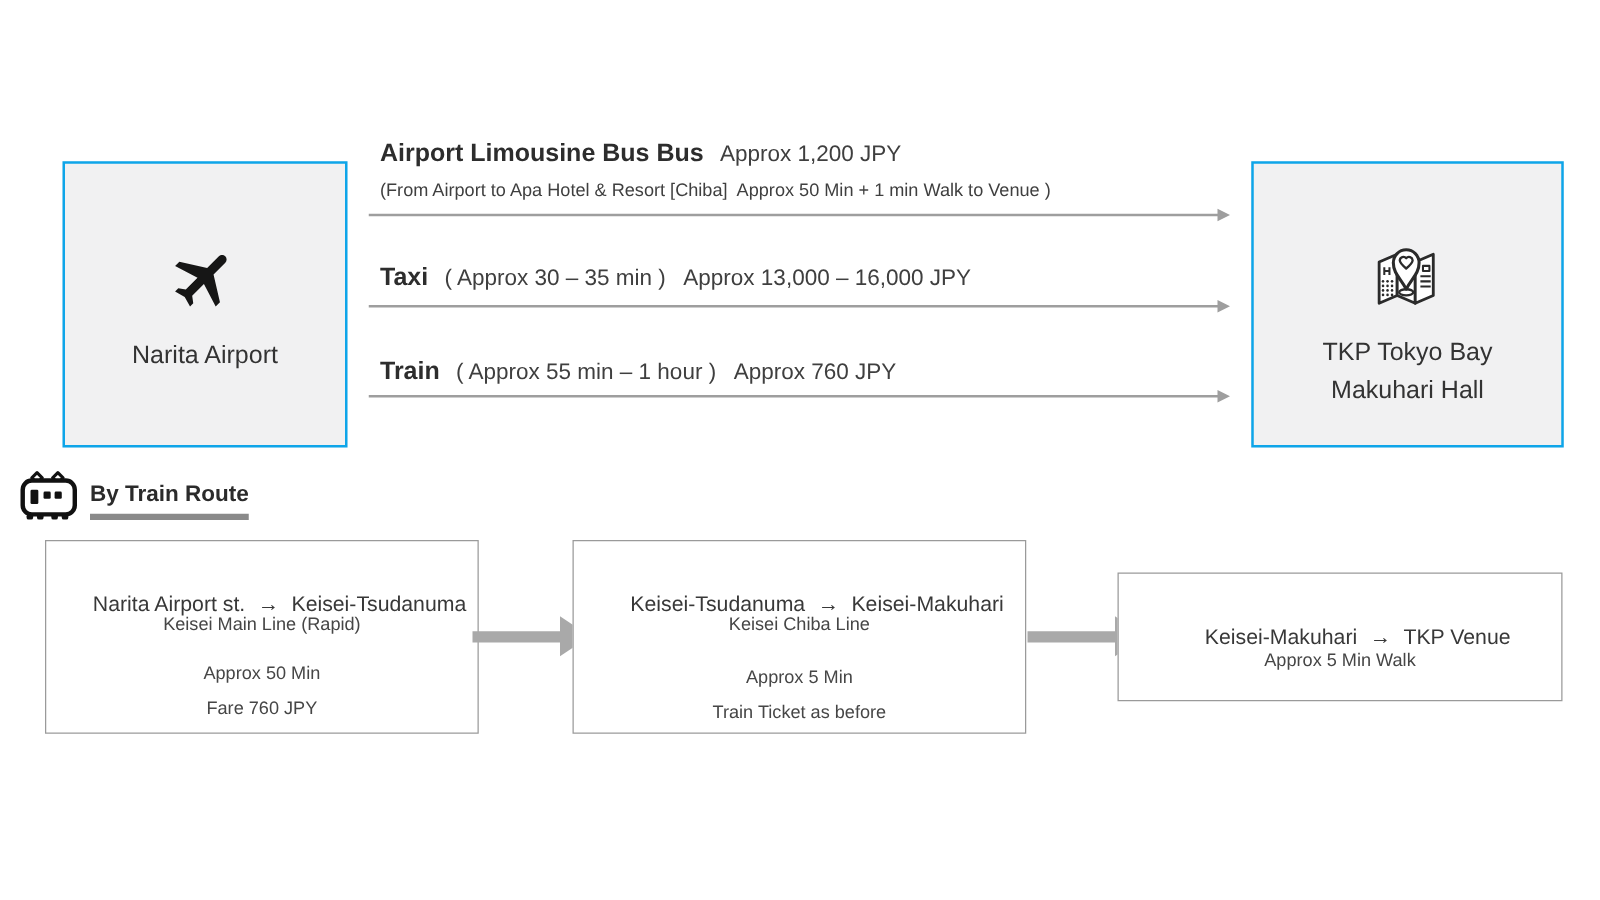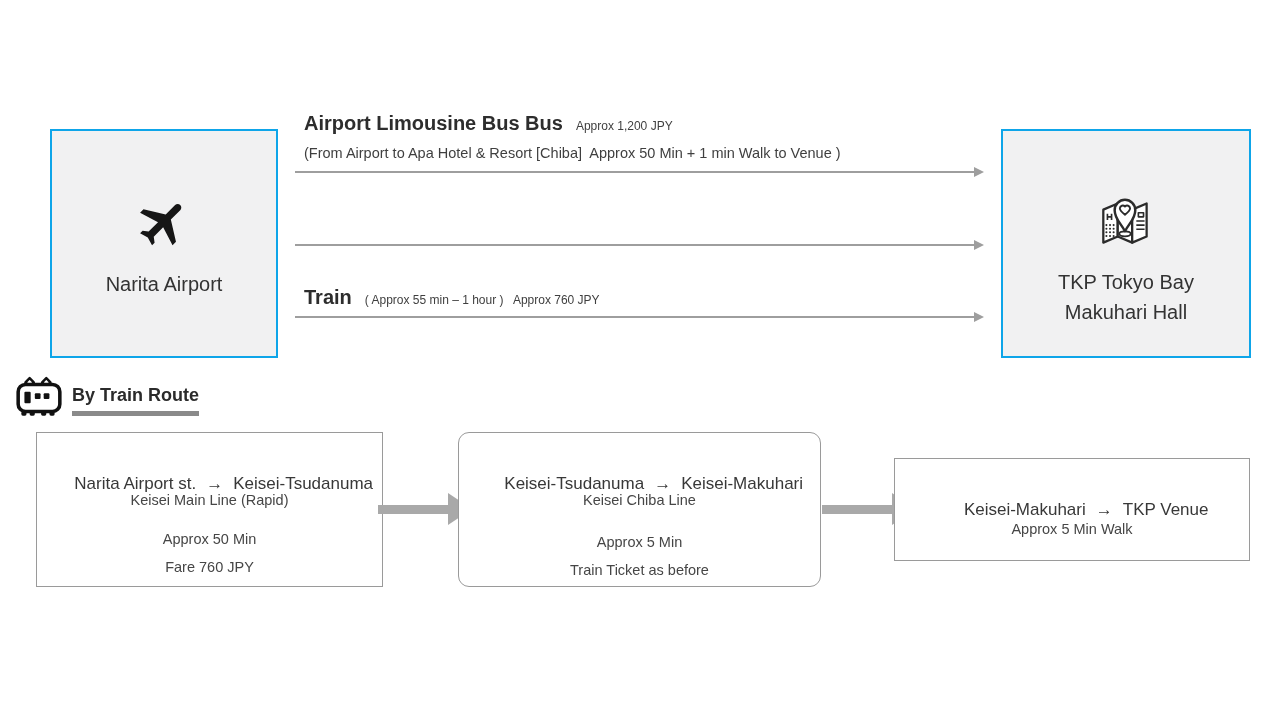--- a/index.html
+++ b/index.html
@@ -14,41 +14,41 @@
   }
   .endpoint.origin{left:50px;top:129px;width:228px;height:229px;}
   .endpoint.dest{left:1001px;top:129px;width:250px;height:229px;}
   .endpoint .icon-wrap{margin-top:56px;height:70px;display:flex;align-items:center;justify-content:center;}
   .endpoint.origin .icon-wrap{margin-top:62px;height:60px;}
   .endpoint-label{font-size:20px;color:#333;margin-top:16px;text-align:center;line-height:30px;}
   .endpoint.dest .endpoint-label{margin-top:10px;}
   
   .route-heading{position:absolute;display:flex;align-items:baseline;white-space:pre;}
   .route-name{font-size:20px;font-weight:700;color:#2d2d2d;}
-  .route-detail{font-size:12px;color:#3f3f3f;margin-left:13px;white-space:pre;}
+  .route-detail{font-size:18px;color:#3f3f3f;margin-left:13px;white-space:pre;}
   .route-note{position:absolute;font-size:14.5px;color:#3f3f3f;white-space:pre;}
   .thin-arrow{position:absolute;width:680px;height:2px;background:#9e9e9e;}
   .thin-arrow::after{
     content:"";position:absolute;right:-9px;top:-4px;width:0;height:0;
     border-left:10px solid #9e9e9e;border-top:5px solid transparent;border-bottom:5px solid transparent;
   }
   
   .train-badge{position:absolute;left:14px;top:376px;}
   .train-heading{position:absolute;left:72px;top:385px;font-size:18px;font-weight:700;color:#2b2b2b;}
   .heading-underline{position:absolute;left:72px;top:411px;width:127px;height:5px;background:#8a8a8a;}
   
   .step{
     position:absolute;box-sizing:border-box;background:#ffffff;border:1px solid #9a9a9a;
   }
   .step .row{position:absolute;left:0;width:100%;text-align:center;}
   .step-title{font-size:17px;color:#383838;white-space:pre;}
   .step-title .arrow-glyph{margin:0 10px;font-size:17px;color:#383838;}
   .step-sub{font-size:14.5px;color:#464646;}
   .step.s1{left:36px;top:432px;width:347px;height:155px;}
-  .step.s2{left:458px;top:432px;width:363px;height:155px;border-radius:11px;}
+  .step.s2{left:458px;top:432px;width:363px;height:155px;}
   .step.s3{left:894px;top:458px;width:356px;height:103px;}
   
   .thick-arrow{position:absolute;width:94px;height:33px;}
   .thick-arrow::before{
     content:"";position:absolute;left:0;right:22px;top:12px;height:9px;background:#a9a9a9;
   }
   .thick-arrow::after{
     content:"";position:absolute;right:0;top:0;width:0;height:0;
     border-left:24px solid #a9a9a9;border-top:16px solid transparent;border-bottom:16px solid transparent;
   }
@@ -104,20 +104,24 @@
     <div class="endpoint-label" style="margin-top:0;">Makuhari Hall</div>
   </div>
 
   <div class="route-heading" style="left:304px;top:112px;">
     <span class="route-name">Airport Limousine Bus Bus</span>
     <span class="route-detail">Approx 1,200 JPY</span>
   </div>
   <div class="route-note" style="left:304px;top:145px;">(From Airport to Apa Hotel &amp; Resort [Chiba]  Approx 50 Min + 1 min Walk to Venue )</div>
   <div class="thin-arrow" style="left:295px;top:171px;"></div>
 
+  <div class="route-heading" style="left:304px;top:211px;">
+    <span class="route-name">Taxi</span>
+    <span class="route-detail">( Approx 30 – 35 min )   Approx 13,000 – 16,000 JPY</span>
+  </div>
   <div class="thin-arrow" style="left:295px;top:244px;"></div>
 
   <div class="route-heading" style="left:304px;top:286px;">
     <span class="route-name">Train</span>
     <span class="route-detail">( Approx 55 min – 1 hour )   Approx 760 JPY</span>
   </div>
   <div class="thin-arrow" style="left:295px;top:316px;"></div>
 
   <div class="train-badge">
     <svg width="50" height="46" viewBox="0 0 48 44" fill="none" stroke="#111" stroke-linejoin="round">

